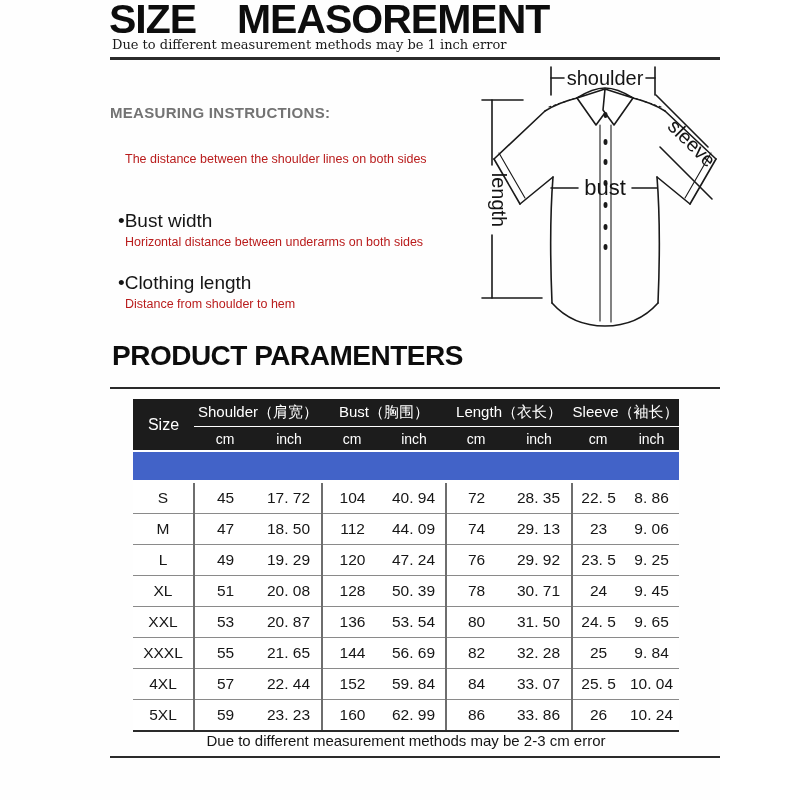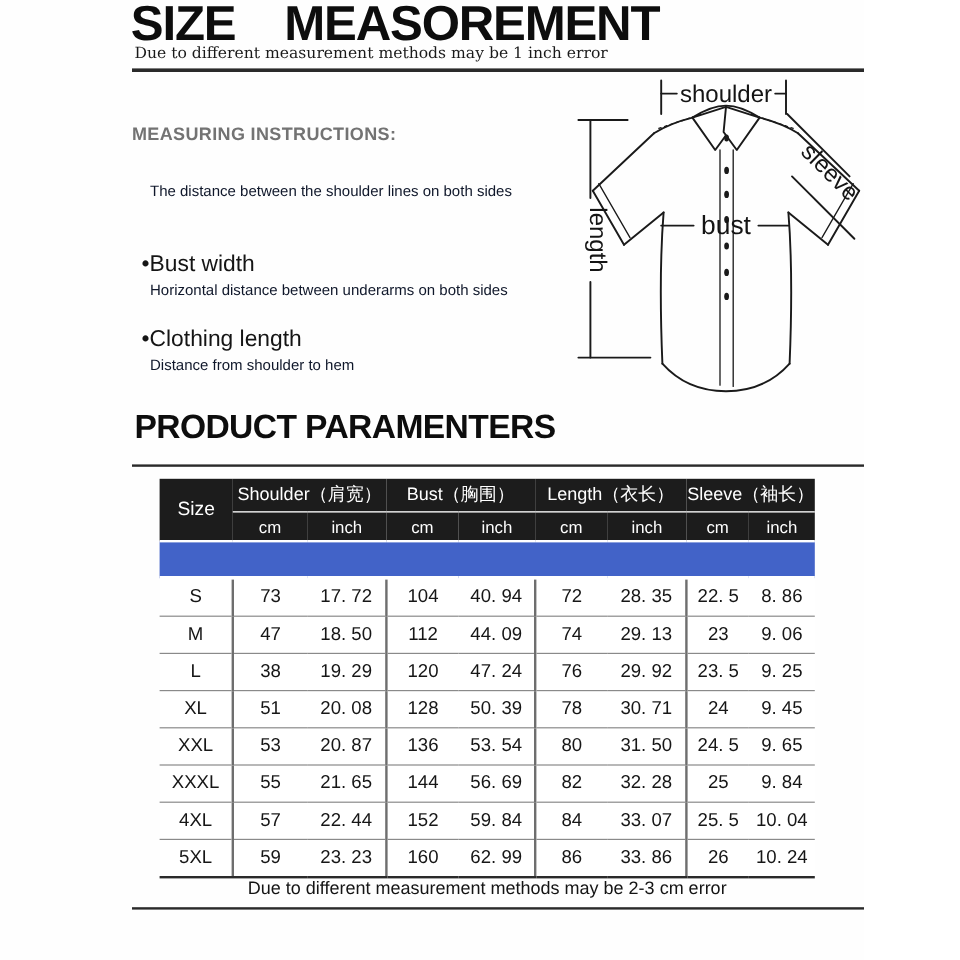--- a/index.html
+++ b/index.html
@@ -22,21 +22,21 @@
   .rule2 { top:387px; height:2px; }
   .rule3 { top:756px; height:2px; }
 
   
   .mi-heading {
     position:absolute; left:110px; top:104px;
     font-size:15px; font-weight:bold; letter-spacing:.3px; color:#737373;
   }
   .mi-item { position:absolute; left:118px; }
   .mi-item .term { font-size:19px; color:#151515; }
-  .mi-item .desc { font-size:12.5px; color:#0f172a; margin-top:3px; padding-left:7px; }
+  .mi-item .desc { font-size:12.5px; color:#b91c1c; margin-top:3px; padding-left:7px; }
   .mi-1 { top:149px; } .mi-2 { top:210px; } .mi-3 { top:272px; }
 
   
   .diagram { position:absolute; left:450px; top:55px;text-align:right; }
   .diagram svg text {
     font-family:"Liberation Sans", sans-serif; fill:#141414;
   }
 
   
   .pp-heading {
@@ -181,21 +181,21 @@
         <th class="unit">cm</th>
         <th class="unit">inch</th>
       </tr>
       <tr class="accent-row">
         <td colspan="9" style="background: rgb(66, 99, 200);"></td>
       </tr>
     </thead>
     <tbody>
         <tr>
           <td>S</td>
-          <td class="gdiv">73</td>
+          <td class="gdiv">45</td>
           <td>17. 72</td>
           <td class="gdiv">104</td>
           <td>40. 94</td>
           <td class="gdiv">72</td>
           <td>28. 35</td>
           <td class="gdiv">22. 5</td>
           <td>8. 86</td>
         </tr>
         <tr>
           <td>M</td>
@@ -203,21 +203,21 @@
           <td>18. 50</td>
           <td class="gdiv">112</td>
           <td>44. 09</td>
           <td class="gdiv">74</td>
           <td>29. 13</td>
           <td class="gdiv">23</td>
           <td>9. 06</td>
         </tr>
         <tr>
           <td>L</td>
-          <td class="gdiv">38</td>
+          <td class="gdiv">49</td>
           <td>19. 29</td>
           <td class="gdiv">120</td>
           <td>47. 24</td>
           <td class="gdiv">76</td>
           <td>29. 92</td>
           <td class="gdiv">23. 5</td>
           <td>9. 25</td>
         </tr>
         <tr>
           <td>XL</td>

